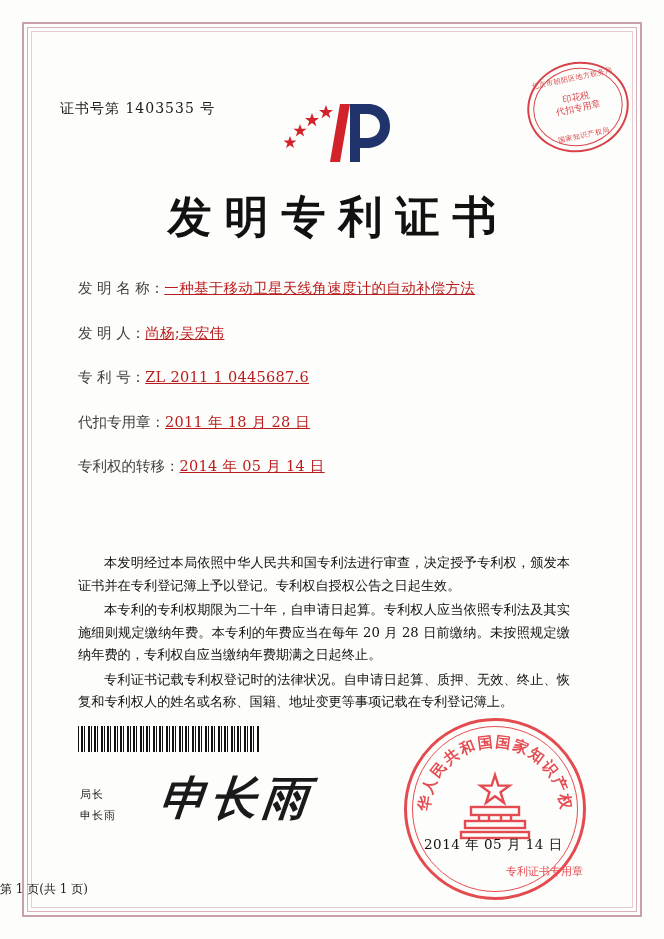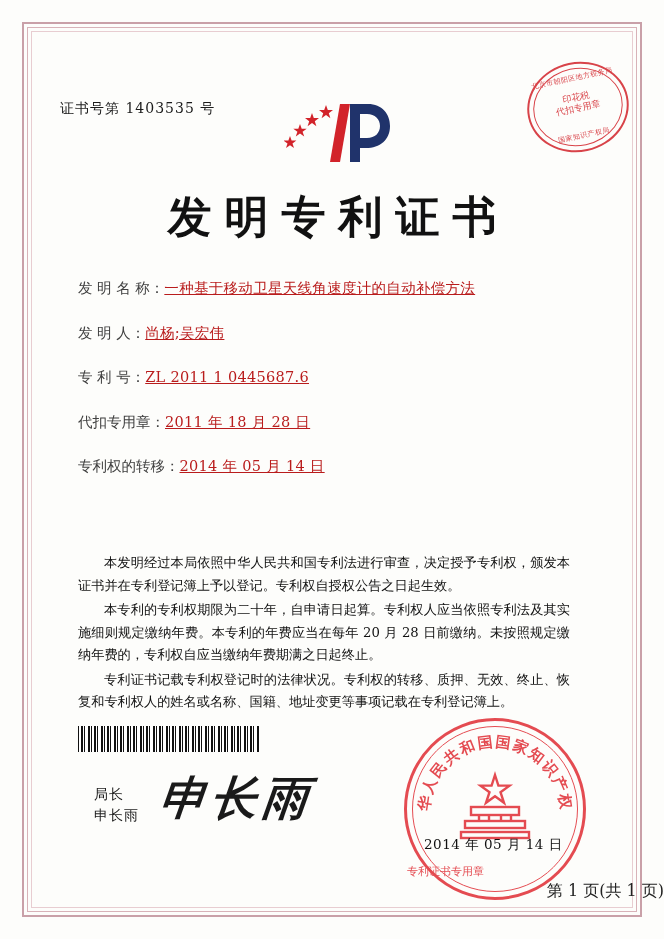--- a/index.html
+++ b/index.html
@@ -161,22 +161,22 @@
       #111 0px, #111 1px, #fff 1px, #fff 3px,
       #111 3px, #111 5px, #fff 5px, #fff 6px,
       #111 6px, #111 7px, #fff 7px, #fff 10px,
       #111 10px, #111 12px, #fff 12px, #fff 13px
     );
   }
 
   
   .sig-label {
     position: absolute;
-    left: 94px; top: 784px;
-    font-size: 14px;
+    left: 80px; top: 784px;
+    font-size: 11px;
     line-height: 21px;
     letter-spacing: 1px;
   }
   .sig-script {
     position: absolute;
     left: 160px; top: 768px;
     font-size: 46px;
     letter-spacing: 5px;
     font-family: "DejaVu Serif", "Liberation Serif", serif;
     font-style: italic;
@@ -207,41 +207,41 @@
   }
   .seal-star {
     position: absolute;
     left: 50%; top: 50%;
     transform: translate(-50%, -50%);
   }
   .seal-bottom-text {
     position: absolute;
     left: 0; right: 0;
     bottom: 18px;
-    text-align: left;
+    text-align: right;
     font-size: 11px;
     font-family: "DejaVu Sans", "Liberation Sans", sans-serif;
   }
 
   
   .issue-date {
     position: absolute;
     left: 424px; top: 836px;
     font-size: 13.5px;
     letter-spacing: .5px;
     color: #111;
   }
 
   
   .page-footer {
     position: absolute;
     left: 0; right: 0;
     top: 881px;
-    text-align: right;
-    font-size: 16px;
+    text-align: left;
+    font-size: 12px;
     color: #222;
   }
 </style>
 </head>
 <body>
 
 <div class="certificate">
 
   <div class="border-outer"></div>
   <div class="border-inner"></div>
@@ -292,21 +292,21 @@
       <span class="field-label">代扣专用章：</span><span class="field-value">2011 年 18 月 28 日</span>
     </div>
     <div class="field-row">
       <span class="field-label">专利权的转移：</span><span class="field-value">2014 年 05 月 14 日</span>
     </div>
   </div>
 
   <div class="body-text">
     <p>本发明经过本局依照中华人民共和国专利法进行审查，决定授予专利权，颁发本证书并在专利登记簿上予以登记。专利权自授权公告之日起生效。</p>
     <p>本专利的专利权期限为二十年，自申请日起算。专利权人应当依照专利法及其实施细则规定缴纳年费。本专利的年费应当在每年 20 月 28 日前缴纳。未按照规定缴纳年费的，专利权自应当缴纳年费期满之日起终止。</p>
-    <p>专利证书记载专利权登记时的法律状况。专利权的转移、质押、无效、终止、恢复和专利权人的姓名或名称、国籍、地址变更等事项记载在专利登记簿上。</p>
+    <p>专利证书记载专利权登记时的法律状况。自申请日起算、质押、无效、终止、恢复和专利权人的姓名或名称、国籍、地址变更等事项记载在专利登记簿上。</p>
   </div>
 
   <div class="barcode"></div>
 
   <div class="sig-label">
     <div>局长</div>
     <div>申长雨</div>
   </div>
   <div class="sig-script">申长雨</div>
 

